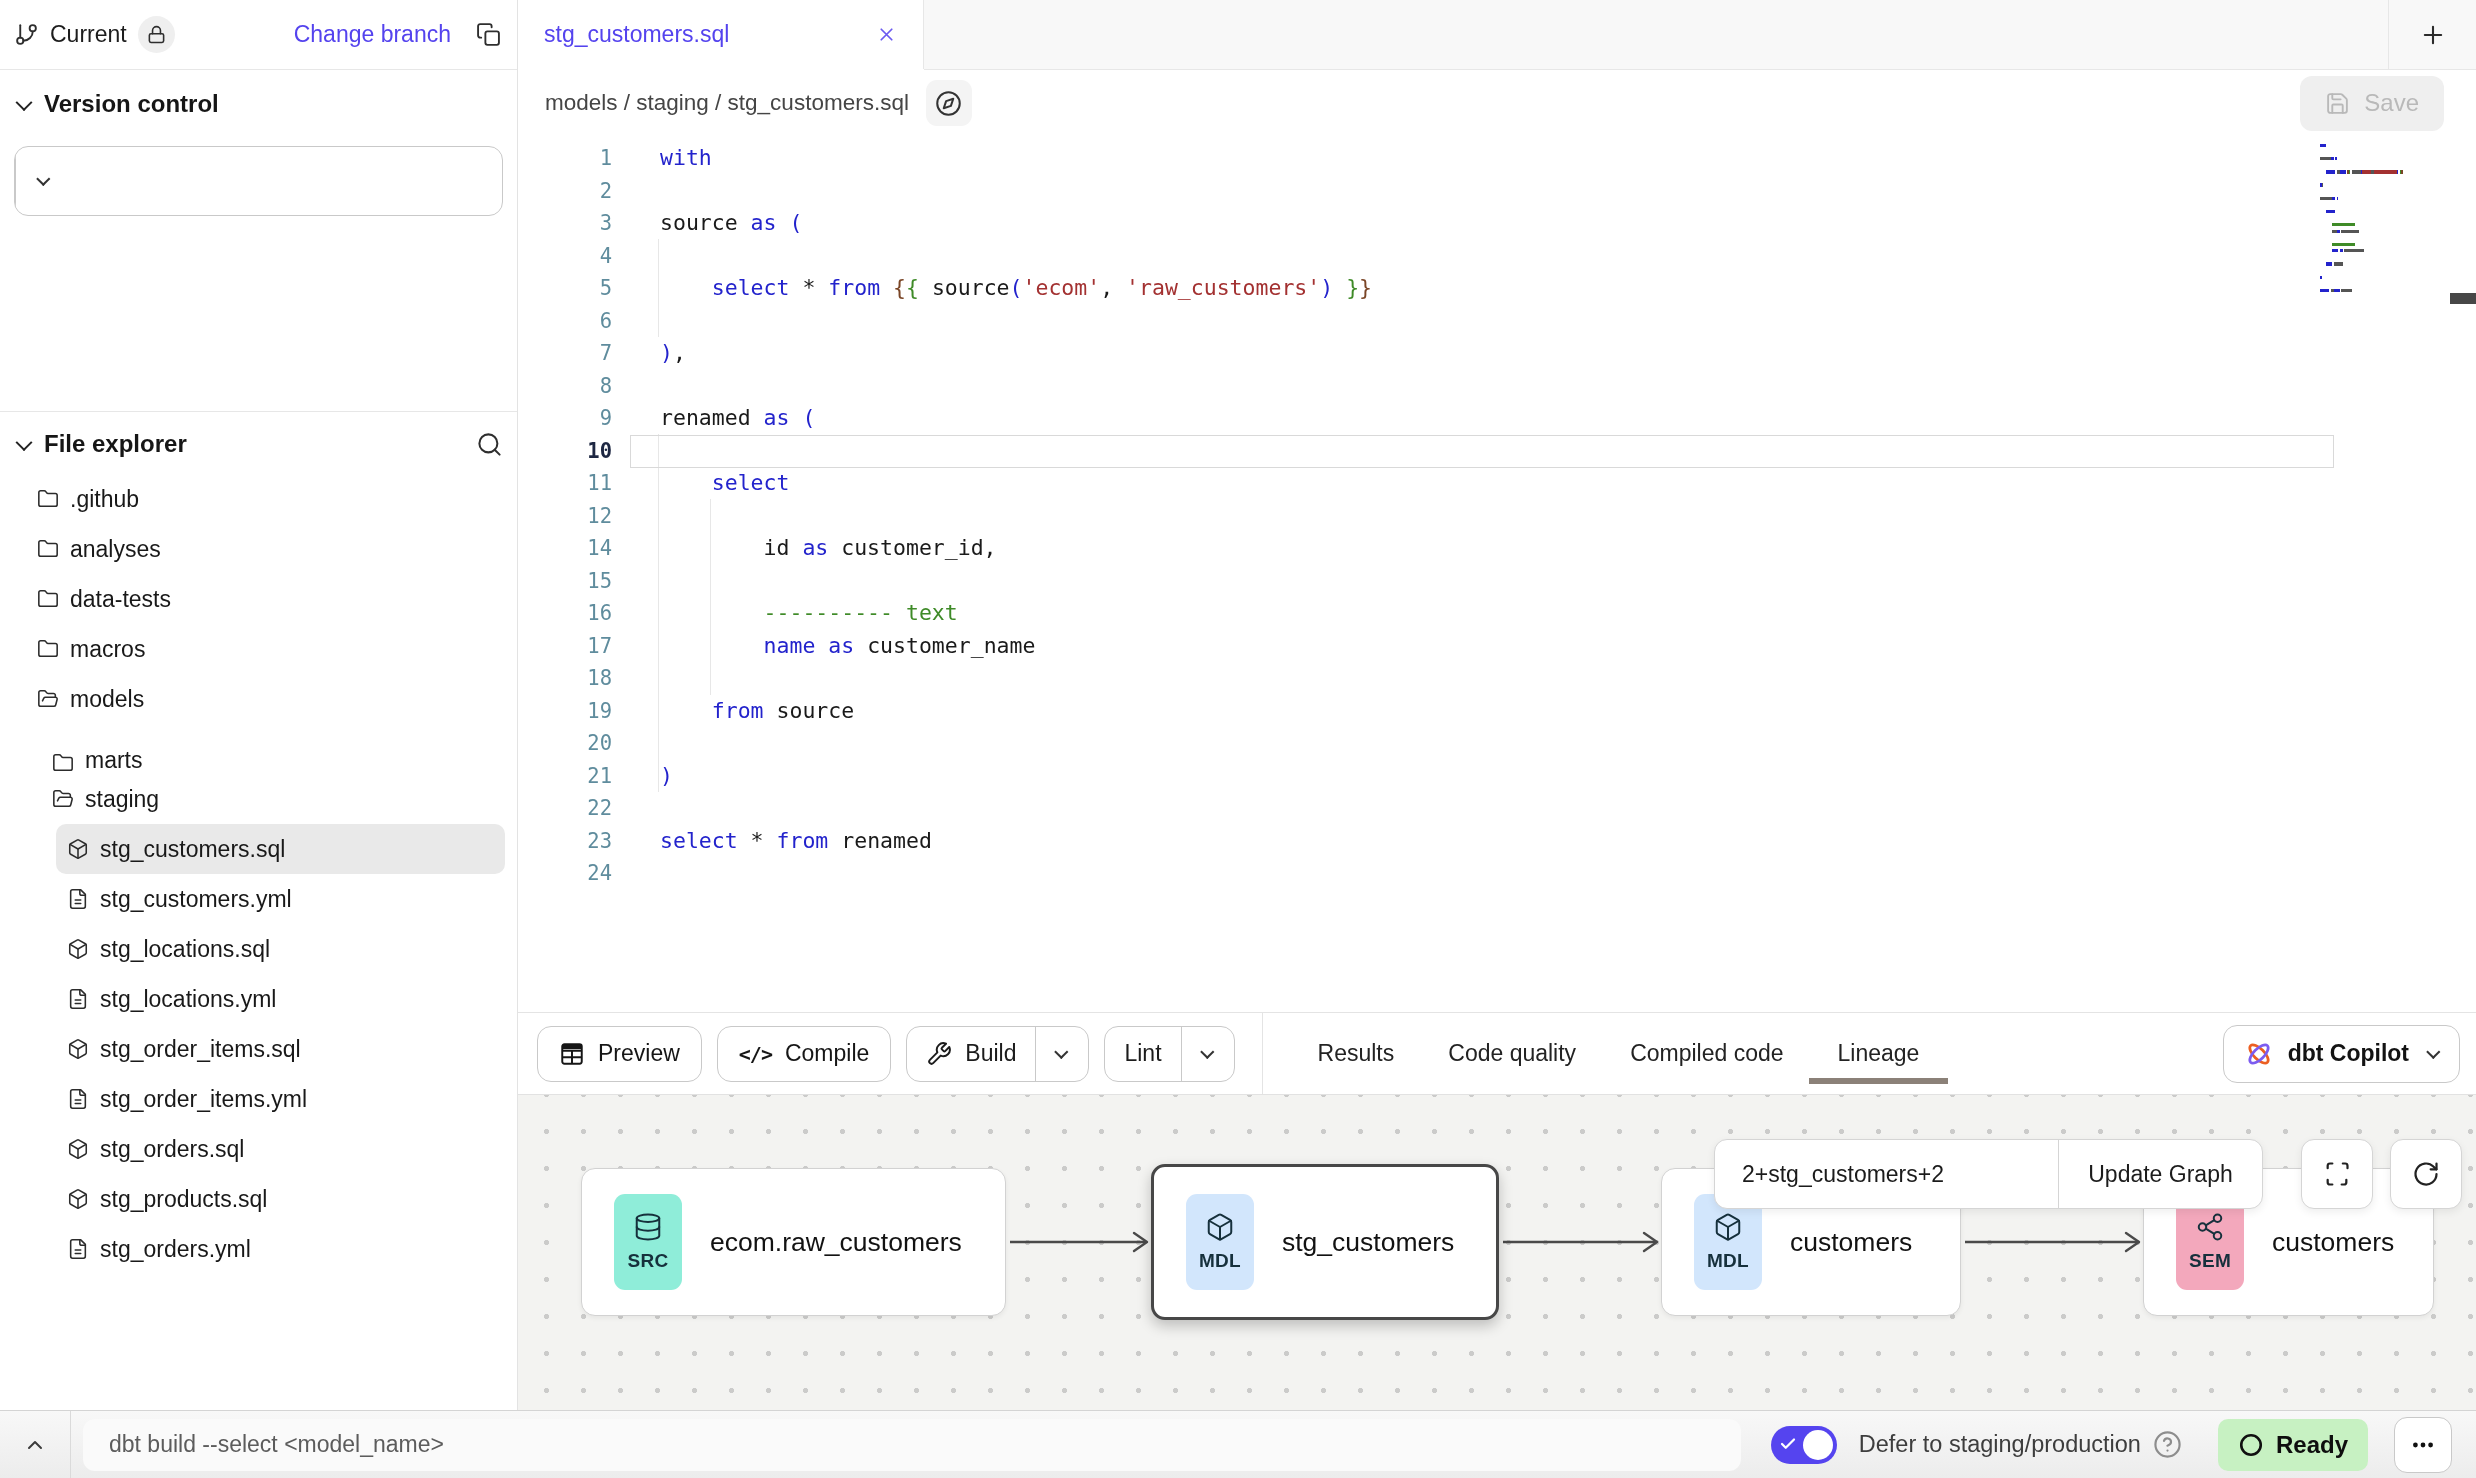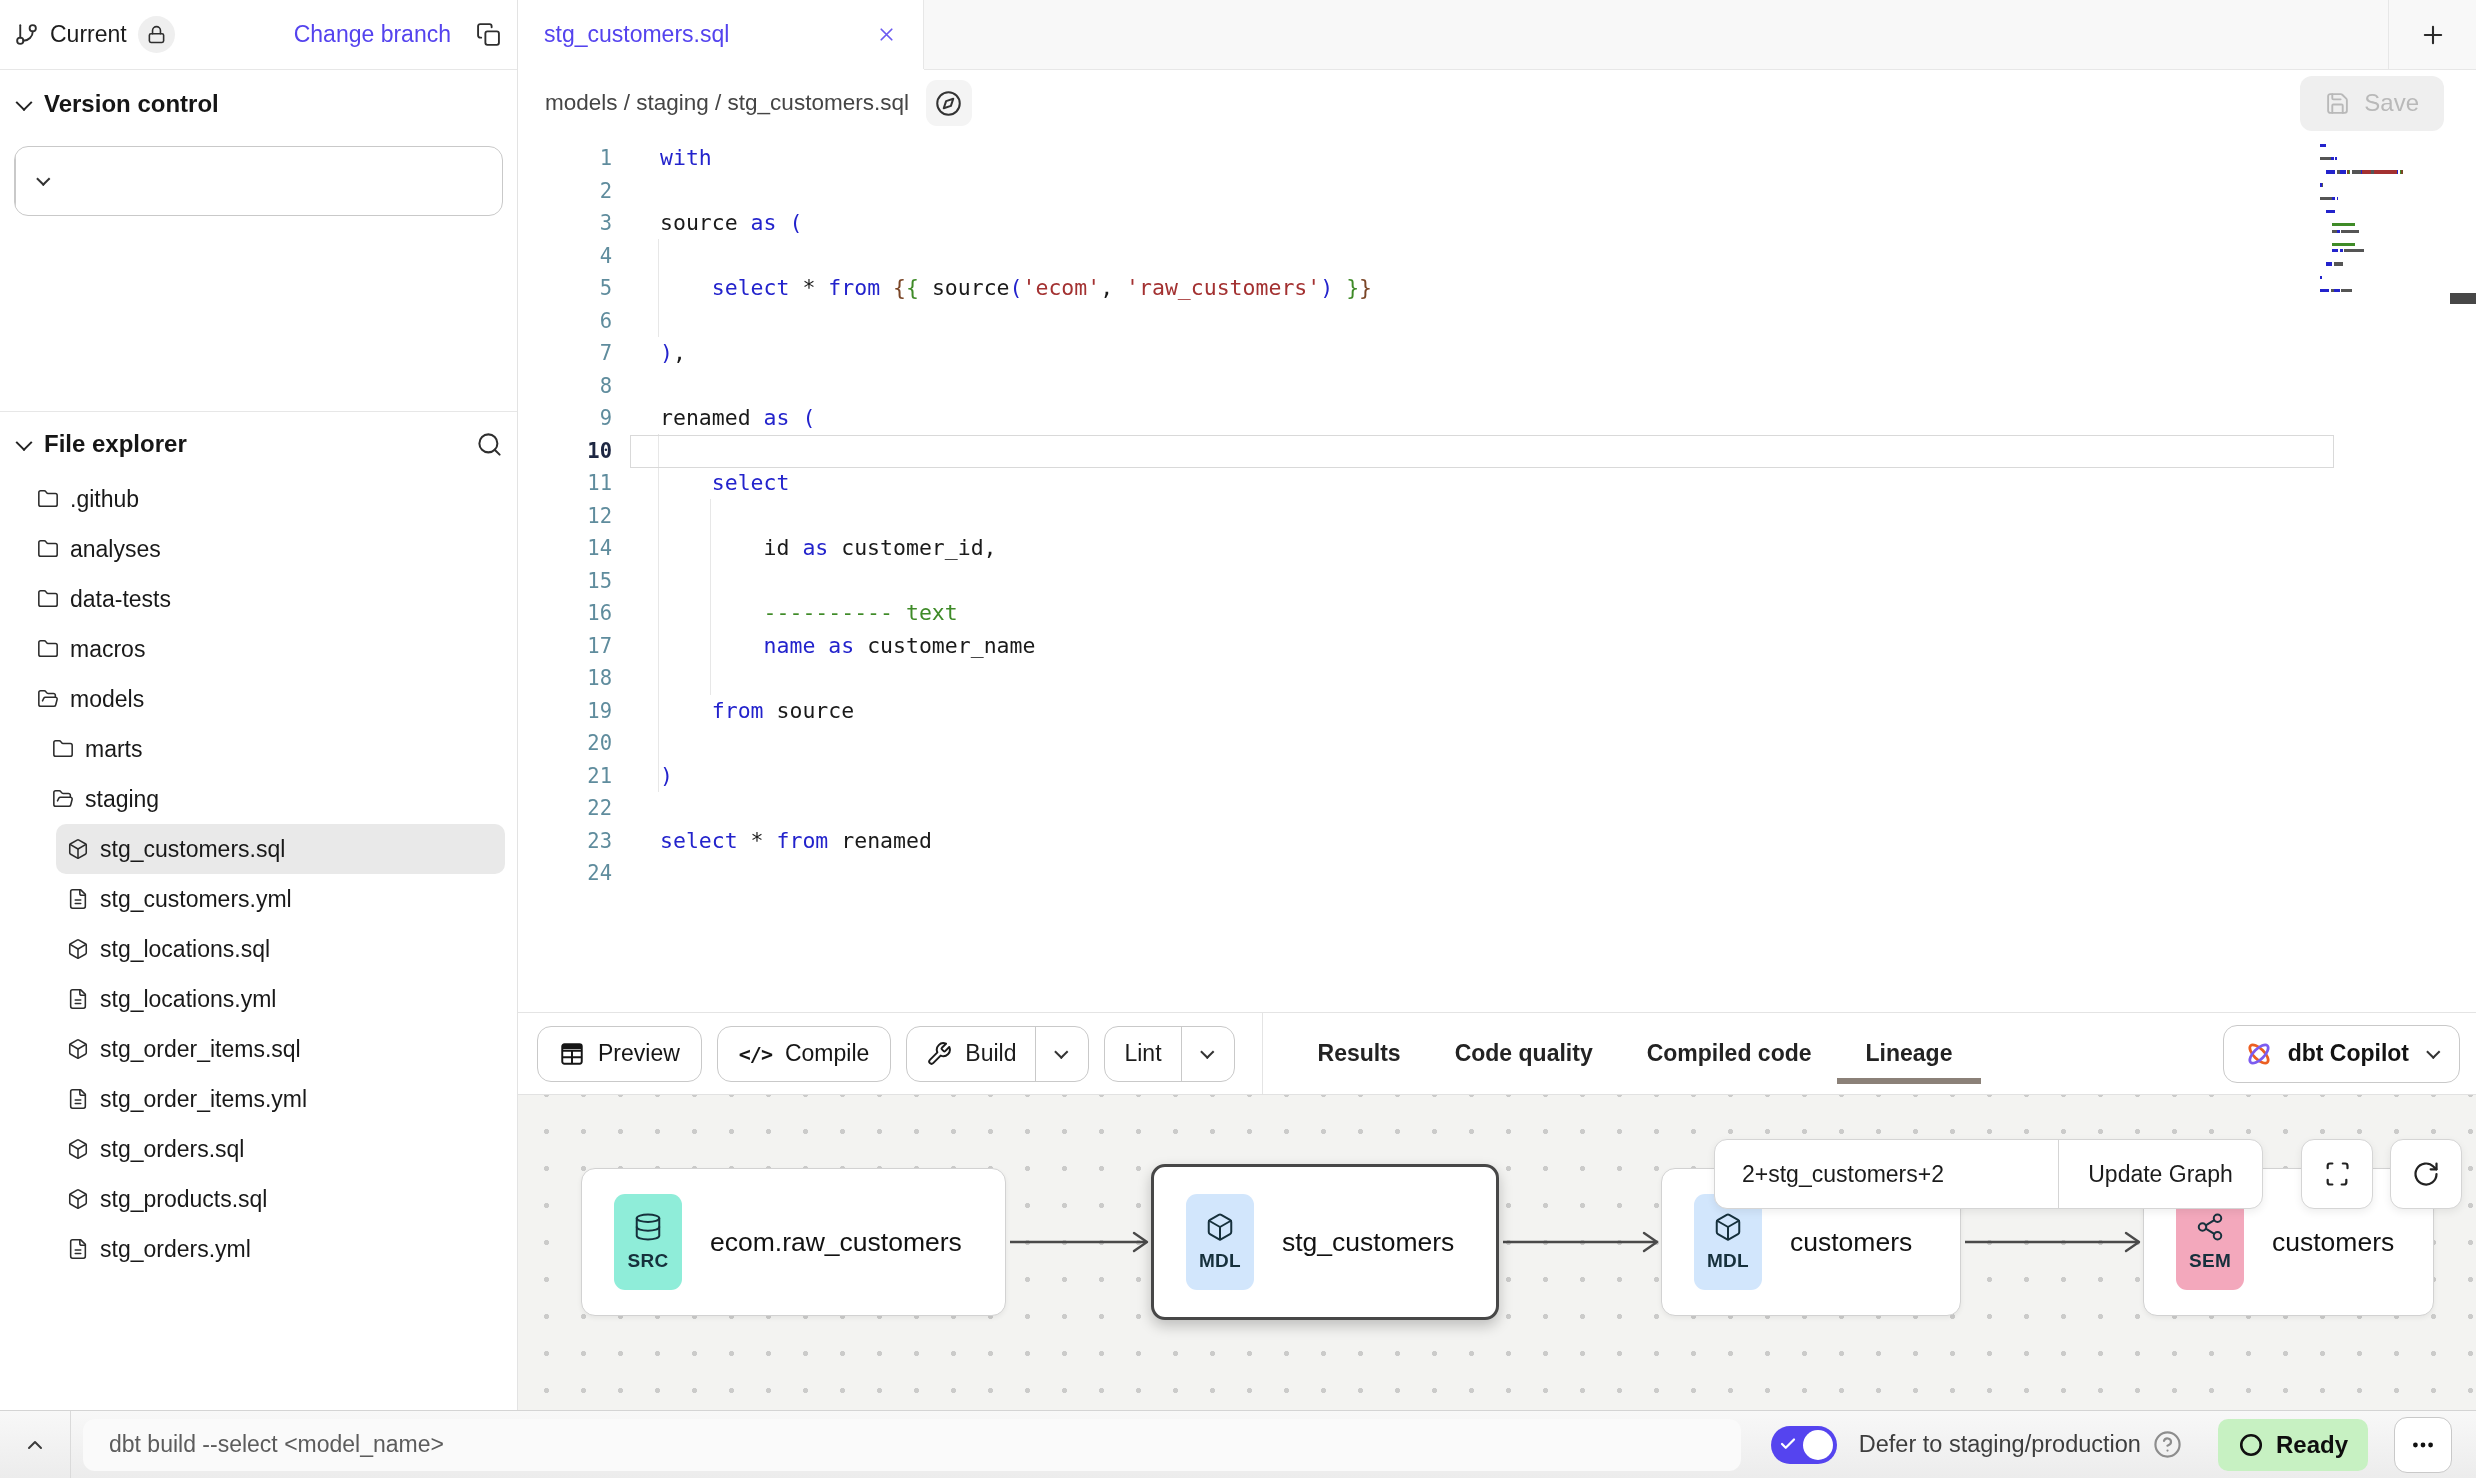--- a/index.html
+++ b/index.html
@@ -73,21 +73,21 @@
 
   
   .action-row { height:82px; flex:none; border-top:1px solid #e4e4e4; display:flex; align-items:center; padding-left:19px; background:#fff; }
   .abtn { height:56px; border:1px solid #c9c9c9; border-radius:14px; background:#fff; display:flex; align-items:center; gap:13px; padding:0 21px; font-family:inherit; font-size:23px; font-weight:500; color:#161616; cursor:pointer; }
   .abtn + .abtn, .sbtn { margin-left:15px; }
   .sbtn { height:56px; border:1px solid #c9c9c9; border-radius:14px; background:#fff; display:flex; align-items:stretch; overflow:hidden; }
   .sb-main { display:flex; align-items:center; gap:13px; padding:0 19px; font-size:23px; font-weight:500; cursor:pointer; }
   .sb-dd { width:53px; border-left:1px solid #c9c9c9; display:flex; align-items:center; justify-content:center; cursor:pointer; }
   .code-glyph { font-family:"DejaVu Sans Mono", monospace; font-size:20px; font-weight:700; letter-spacing:-1px; }
   .vdiv { width:1px; height:82px; background:#e4e4e4; margin-left:27px; flex:none; }
-  .ptabs { display:flex; height:60px; align-items:center; margin-left:55px; gap:54px;font-weight:bold; }
+  .ptabs { display:flex; height:60px; align-items:center; margin-left:55px; gap:54px; }
   .ptab { position:relative; height:100%; display:flex; align-items:center; font-size:23px; color:#232323; cursor:pointer; white-space:nowrap; }
   .ptab.active::after { content:""; position:absolute; left:-29px; right:-29px; bottom:0; height:6px; background:#8b8178; }
   .copilot { margin-left:auto; margin-right:16px; height:58px; border:1px solid #c9c9c9; border-radius:14px; background:#fff; display:flex; align-items:center; gap:14px; padding:0 20px; font-family:inherit; font-size:23px; font-weight:600; color:#131313; cursor:pointer; }
 
   
   .lineage { height:316px; flex:none; position:relative; border-top:1px solid #e2e2e2; background:#f3f3f1;
     background-image:radial-gradient(circle,#cbcbca 2.3px, transparent 2.9px); background-size:37px 37px; background-position:10px 18px; overflow:hidden; }
   .lnode { position:absolute; background:#fff; border:1.5px solid #d2d2d2; border-radius:14px; box-shadow:0 2px 5px rgba(0,0,0,.06); display:flex; align-items:center; gap:28px; padding:0 32px; cursor:pointer; z-index:2; }
   .lnode.selected { border:3.5px solid #474747; box-shadow:0 6px 14px rgba(0,0,0,.22); }
   .lbadge { width:68px; height:96px; border-radius:11px; flex:none; display:flex; flex-direction:column; align-items:center; justify-content:center; gap:8px; color:#16303c; }
@@ -206,21 +206,21 @@
               <span class="tlabel">macros</span>
             </div>
             <div class="tree-item" style="margin-left: 26px;">
               <span class="ticon">
                 <svg width="22" height="22" viewBox="0 0 24 24" fill="none" stroke="currentColor" stroke-width="1.7" stroke-linecap="round" stroke-linejoin="round">
                   <path d="m6 14 1.45-2.9A2 2 0 0 1 9.24 10H20a2 2 0 0 1 1.94 2.5l-1.55 6a2 2 0 0 1-1.94 1.5H4a2 2 0 0 1-2-2V5a2 2 0 0 1 2-2h3.93a2 2 0 0 1 1.66.9l.82 1.2a2 2 0 0 0 1.66.9H18a2 2 0 0 1 2 2v2"></path>
                 </svg>
               </span>
               <span class="tlabel">models</span>
             </div>
-            <div class="tree-item" style="margin-left: 41px;">
+            <div class="tree-item" style="margin-left: 41px; align-items: flex-end;">
               <span class="ticon">
                 <svg width="22" height="22" viewBox="0 0 24 24" fill="none" stroke="currentColor" stroke-width="1.7" stroke-linecap="round" stroke-linejoin="round">
                   <path d="M20 20a2 2 0 0 0 2-2V8a2 2 0 0 0-2-2h-7.9a2 2 0 0 1-1.69-.9L9.6 3.9A2 2 0 0 0 7.93 3H4a2 2 0 0 0-2 2v13a2 2 0 0 0 2 2Z"></path>
                 </svg>
               </span>
               <span class="tlabel">marts</span>
             </div>
             <div class="tree-item" style="margin-left: 41px;">
               <span class="ticon">
                 <svg width="22" height="22" viewBox="0 0 24 24" fill="none" stroke="currentColor" stroke-width="1.7" stroke-linecap="round" stroke-linejoin="round">

